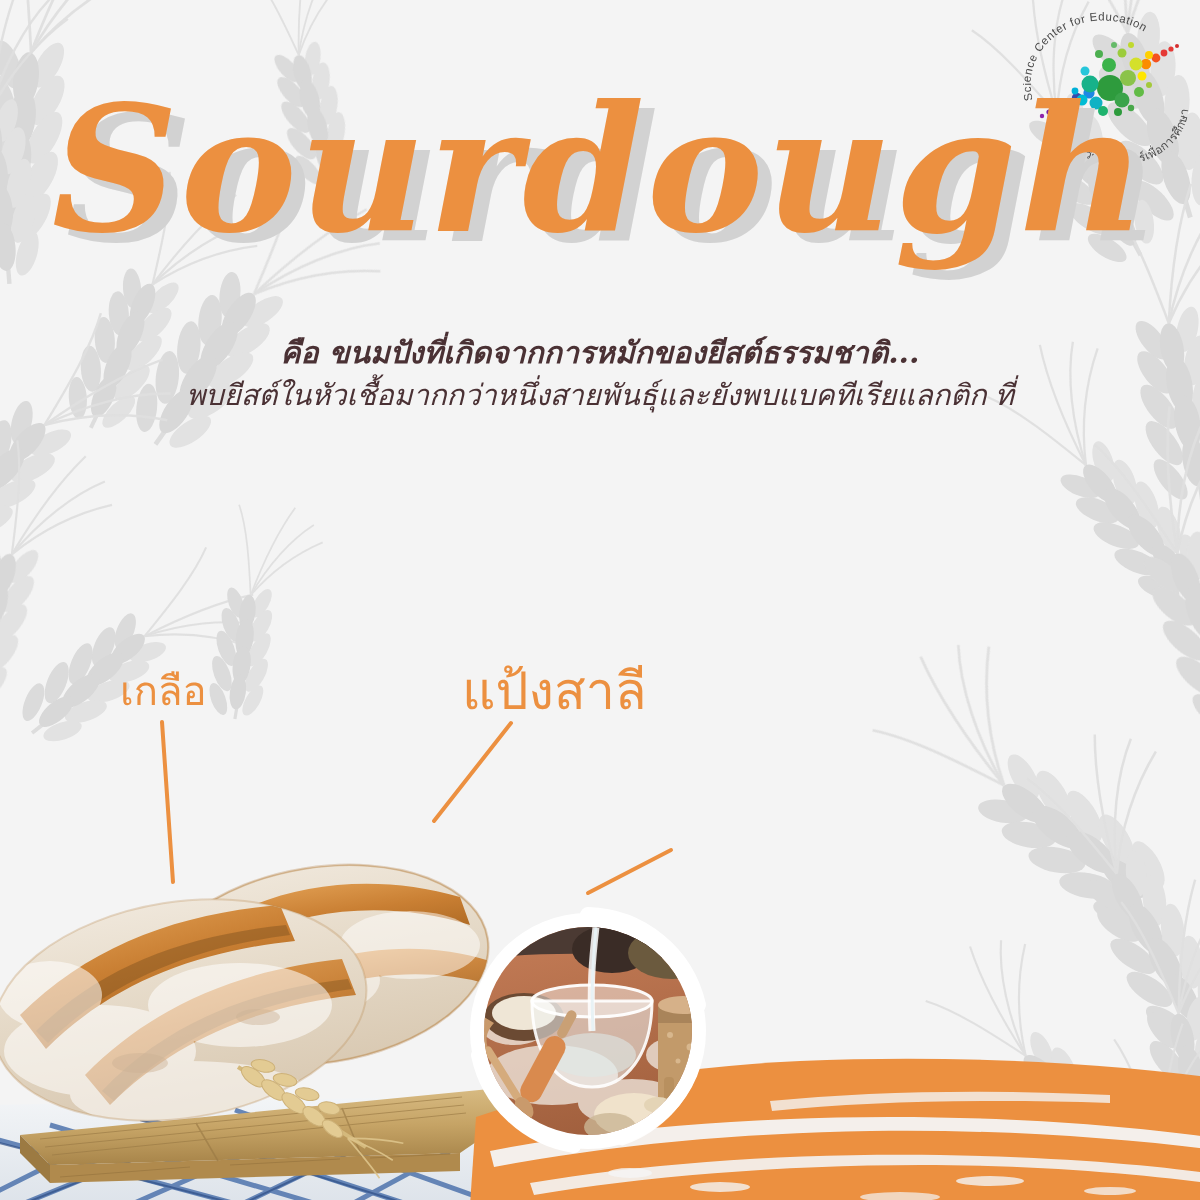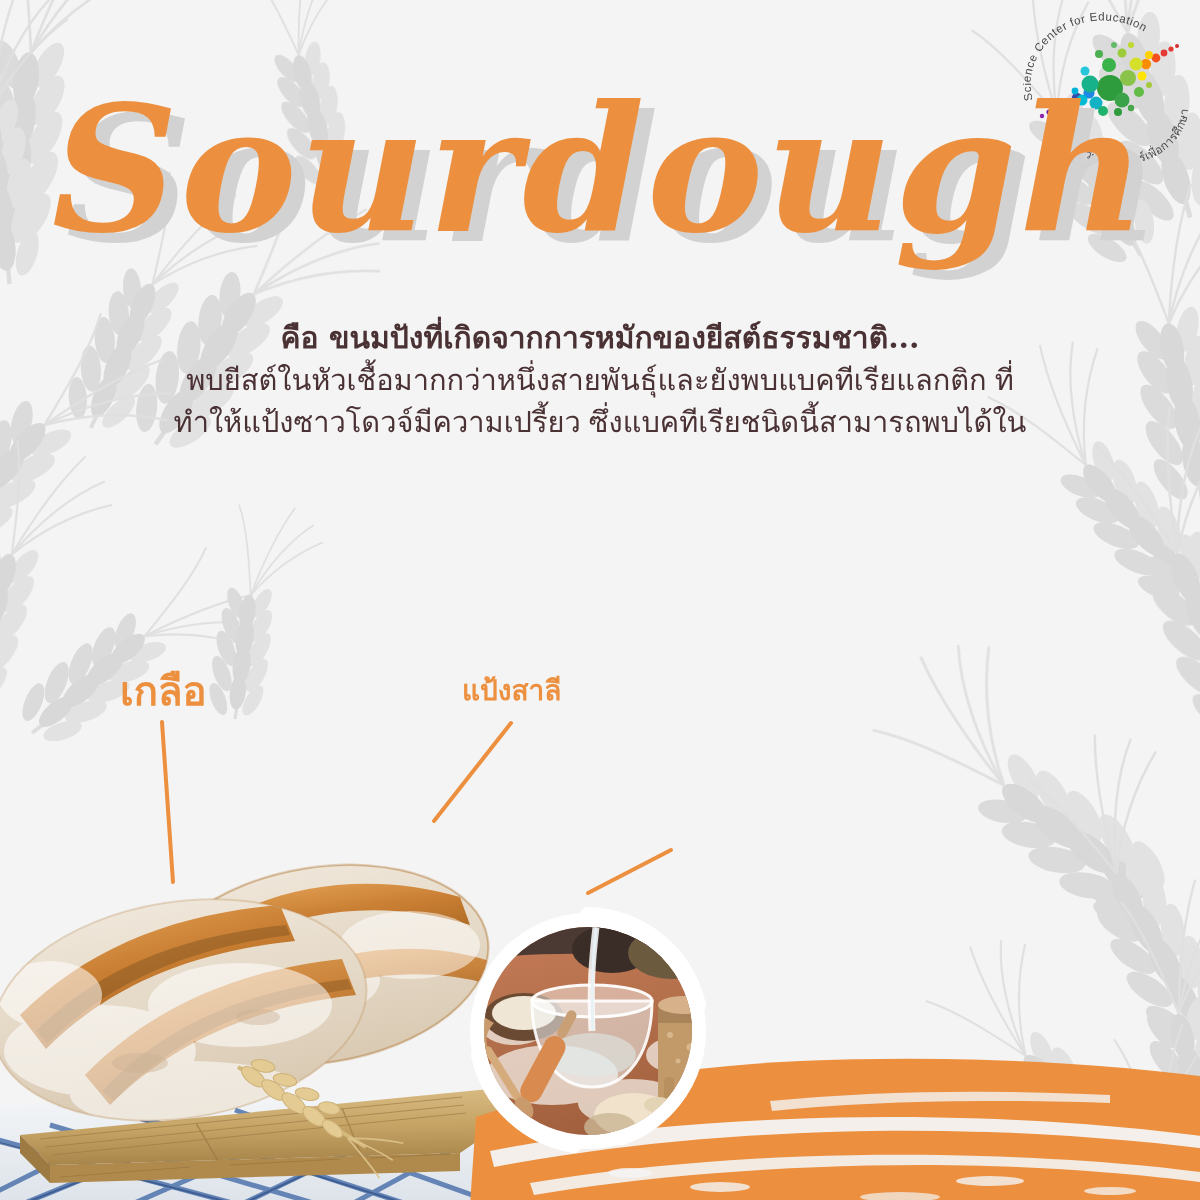--- a/index.html
+++ b/index.html
@@ -68,24 +68,25 @@
     transform: translate(14px, 10px);
   }
   #title-main {
     color: #ec9040;
   }
 
   
   #copy {
     position: absolute;
     left: 110px;
-    top: 317px;
+    top: 332px;
     width: 980px;
     text-align: center;
     color: #4a3134;
+    font-style: italic;
   }
   #copy-heading {
     font-family: "DejaVu Serif", serif;
     font-weight: 700;
     font-size: 30px;
     line-height: 42px;
     letter-spacing: 0px;
     color: #4a3134;
   }
   #copy-body {
@@ -93,34 +94,34 @@
     line-height: 42px;
     color: #4a3134;
     font-weight: 400;
   }
   #copy-body div { white-space: nowrap; }
 
   
   .callout {
     position: absolute;
     color: #ec9040;
-    font-weight: 700;
+    font-weight: 400;
     white-space: nowrap;
     text-align: right;
   }
   #callout-salt {
     left: 120px;
     top: 667px;
     font-size: 40px;
     line-height: 48px;
   }
   #callout-flour {
     left: 462px;
     top: 667px;
-    font-size: 28px;
+    font-size: 52px;
     line-height: 48px;
   }
   #callout-starter {
     left: 684px;
     top: 785px;
     font-size: 38px;
     line-height: 44px;
   }
   #callout-starter .line2 { font-size: 40px; }
 
@@ -289,21 +290,20 @@
 
   <div id="title-wrap">
     <div class="title-text" id="title-shadow">Sourdough</div>
     <div class="title-text" id="title-main">Sourdough</div>
   </div>
 
   <div id="copy">
     <div id="copy-heading">คือ ขนมปังที่เกิดจากการหมักของยีสต์ธรรมชาติ...</div>
     <div id="copy-body">
       <div>พบยีสต์ในหัวเชื้อมากกว่าหนึ่งสายพันธุ์และยังพบแบคทีเรียแลกติก ที่</div>
-      <div>ทำให้แป้งซาวโดวจ์มีความเปรี้ยว ซึ่งแบคทีเรียชนิดนี้สามารถพบได้ใน</div>
     </div>
   </div>
 
   <div id="bread-photo">
     <svg width="570" height="400" viewBox="0 0 570 400">
       <defs>
         <linearGradient id="crumbG" x1="0" y1="0" x2="0.3" y2="1">
           <stop offset="0%" stop-color="#f3ece2"></stop>
           <stop offset="45%" stop-color="#e7dccb"></stop>
           <stop offset="100%" stop-color="#d9c9b2"></stop>

